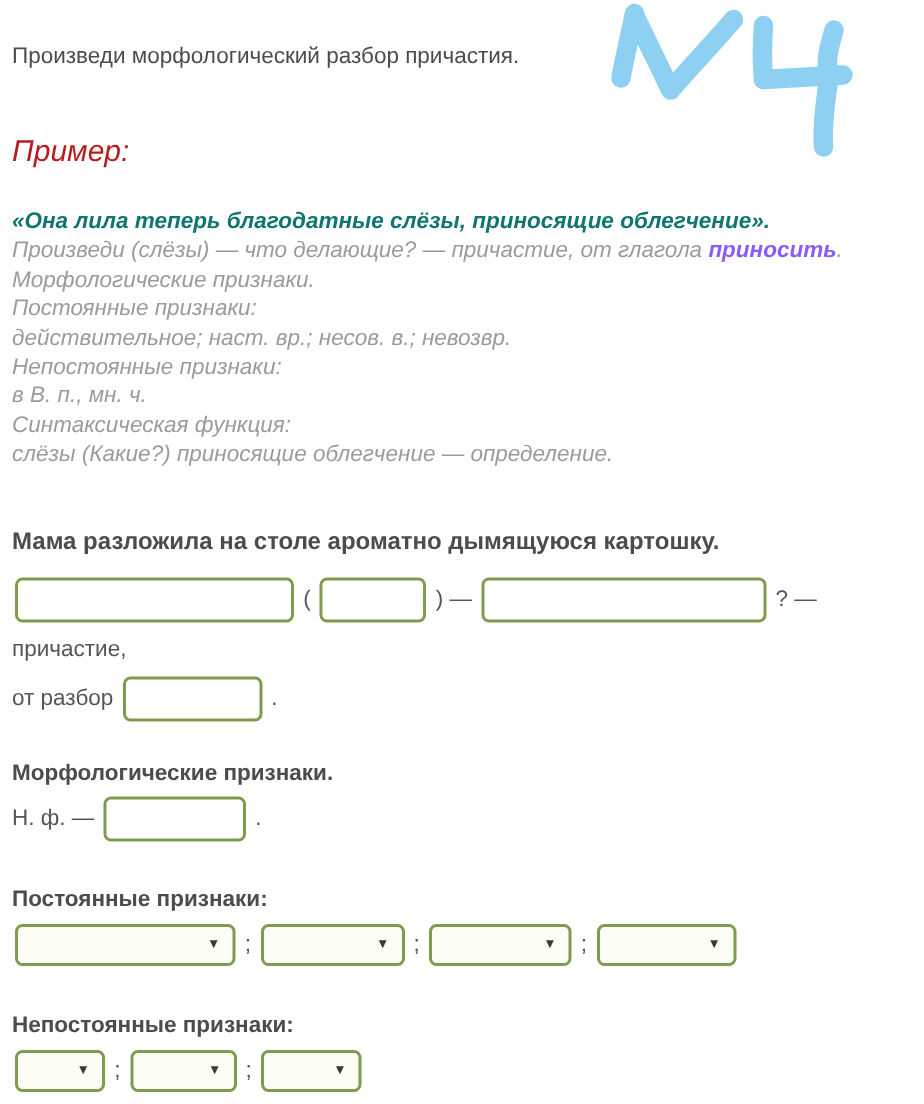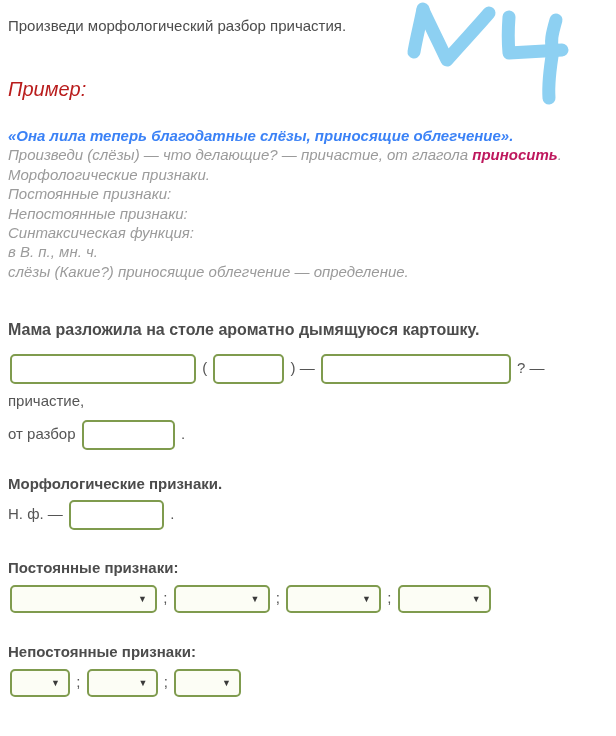--- a/index.html
+++ b/index.html
@@ -5,40 +5,40 @@
   * { box-sizing: border-box; }
   html, body { margin: 0; padding: 0; }
   body {
     width: 616px; height: 736px;
     background: #ffffff;
     font-family: "Liberation Sans", sans-serif;
     color: #4c4c4c;
     position: relative;
     overflow: hidden;
   }
-  .content { padding: 4px 4px 0 8px; width: 616px; }
+  .content { padding: 16px 4px 0 8px; width: 616px; }
 
   .instruction {
     margin: 0; padding-top: 12px;
     font-size: 15px; line-height: 19px; color: #4c4c4c;
   }
 
   .annotation-svg { position: absolute; left: 390px; top: 0; pointer-events: none; }
 
   .example-heading {
     margin: 43px 0 0 0;
     font-size: 20px; font-weight: 400; font-style: italic; color: #b91c1c;
   }
 
   .example-block { margin-top: 25px; }
   .example-block p {
     margin: 0; font-style: italic; font-size: 15px; line-height: 19.4px; color: #9b9b9b;
   }
-  .example-block p.ex-sentence { font-weight: 700; color: #3b82f6; }
-  .green-verb { color: #be185d; font-weight: 700; }
+  .example-block p.ex-sentence { font-weight: 700; color: #0f766e; }
+  .green-verb { color: #8b5cf6; font-weight: 700; }
 
   .task-sentence {
     margin: 40px 0 0 0;
     font-size: 16px; font-weight: 700; color: #4c4c4c;
   }
 
   .fill-row {
     margin: 0; width: 604px;
     font-size: 15px; color: #555555; line-height: 33px;
   }
@@ -89,23 +89,24 @@
     </g>
   </svg>
 
   <h2 class="example-heading">Пример:</h2>
 
   <div class="example-block">
     <p class="ex-sentence">«Она лила теперь благодатные слёзы, приносящие облегчение».</p>
     <p><span>Произведи (слёзы) — что делающие? — причастие, от глагола</span> <span class="green-verb">приносить</span><span>.</span></p>
     <p>Морфологические признаки.</p>
     <p>Постоянные признаки:</p>
+    <p>действительное; наст. вр.; несов. в.; невозвр.</p>
     <p>Непостоянные признаки:</p>
+    <p>в В. п., мн. ч.</p>
     <p>Синтаксическая функция:</p>
-    <p>в В. п., мн. ч.</p>
     <p>слёзы (Какие?) приносящие облегчение — определение.</p>
   </div>
 
   <p class="task-sentence">Мама разложила на столе ароматно дымящуюся картошку.</p>
 
   <p class="fill-row first">
     <input class="inp w186" type="text" value="" style="">
     <span class="punct">(</span>
     <input class="inp w71" type="text" value="" style="">
     <span class="punct">) —</span>

